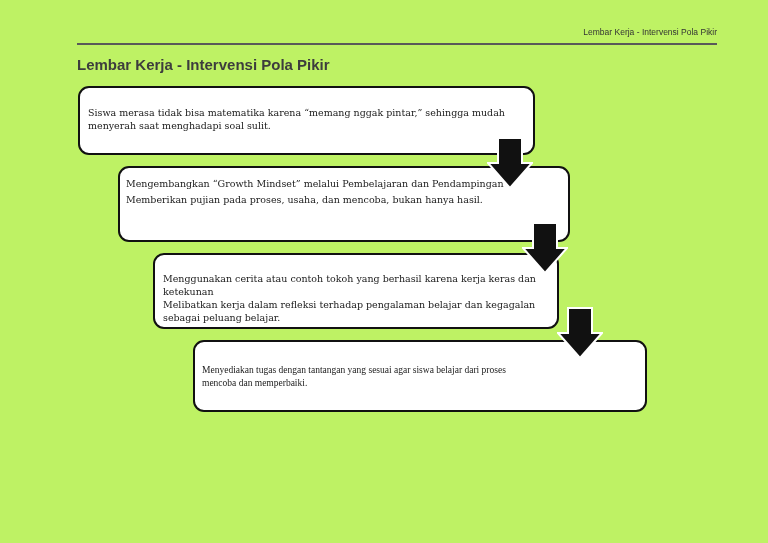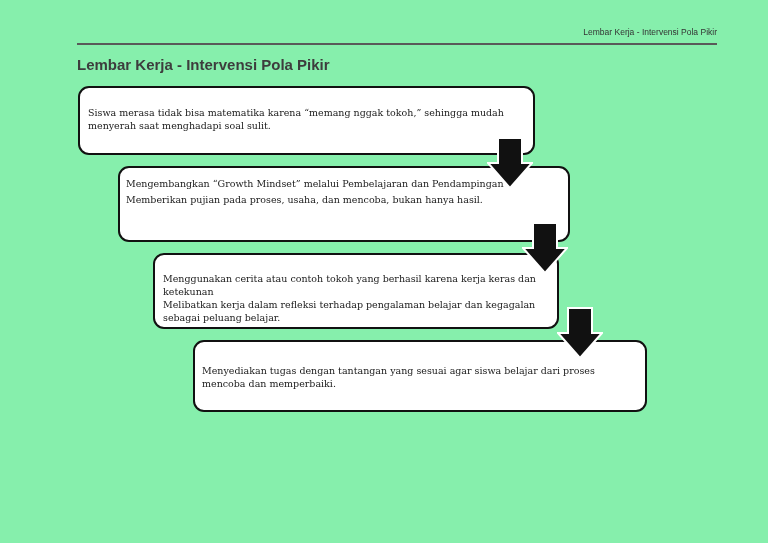--- a/index.html
+++ b/index.html
@@ -1,21 +1,21 @@
 <!DOCTYPE html>
 <html><head>
 <meta charset="utf-8">
 <style>
   * { margin: 0; padding: 0; box-sizing: border-box; }
   html, body { background: #ffffff; }
   .page {
     position: relative;
     width: 768px;
     height: 543px;
-    background: #86efac;
+    background: #bef264;
     font-family: "Liberation Sans", sans-serif;
     overflow: hidden;
   }
   .doc-header-text {
     position: absolute;
     top: 27px;
     right: 51px;
     font-size: 8.5px;
     color: #333333;
     font-family: "Liberation Sans", sans-serif;
@@ -44,21 +44,21 @@
     font-family: "DejaVu Serif", serif;
     font-size: 9.5px;
     line-height: 13px;
     color: #1a1a1a;
   }
   .flow-box p { white-space: pre-line; }
   .box1 { left: 78px;  top: 86px;  width: 457px; height: 69px; padding: 18px 8px 0 8px; }
   .box2 { left: 118px; top: 166px; width: 452px; height: 76px; padding: 9px 8px 0 6px; }
   .box2 p { margin-bottom: 3px; }
   .box3 { left: 153px; top: 253px; width: 406px; height: 76px; padding: 17px 8px 0 8px; }
-  .box4 { left: 193px; top: 340px; width: 454px; height: 72px; padding: 22px 8px 0 7px; }
+  .box4 { left: 193px; top: 340px; width: 454px; height: 72px; padding: 22px 8px 0 7px; font-family: Liberation Serif, serif; }
   .down-arrow {
     position: absolute;
     width: 46px;
     height: 52px;
     z-index: 5;
   }
   .arrow1 { left: 487px; top: 137px; }
   .arrow2 { left: 522px; top: 222px; }
   .arrow3 { left: 557px; top: 307px; }
 </style>
@@ -67,21 +67,21 @@
 
 <div class="page">
 
   <div class="doc-header-text">Lembar Kerja - Intervensi Pola Pikir</div>
 
   <div class="doc-header-rule"></div>
 
   <h1 class="page-title">Lembar Kerja - Intervensi Pola Pikir</h1>
 
   <div class="flow-box box1">
-    <p>Siswa merasa tidak bisa matematika karena “memang nggak tokoh,” sehingga mudah
+    <p>Siswa merasa tidak bisa matematika karena “memang nggak pintar,” sehingga mudah
 menyerah saat menghadapi soal sulit.</p>
   </div>
 
   <svg class="down-arrow arrow1" viewBox="0 0 46 52">
     <polygon points="11,1 35,1 35,26 45,26 23,51 1,26 11,26" fill="#111111" stroke="#ffffff" stroke-width="2"></polygon>
   </svg>
 
   <div class="flow-box box2">
     <p>Mengembangkan “Growth Mindset” melalui Pembelajaran dan Pendampingan</p>
     <p>Memberikan pujian pada proses, usaha, dan mencoba, bukan hanya hasil.</p>

